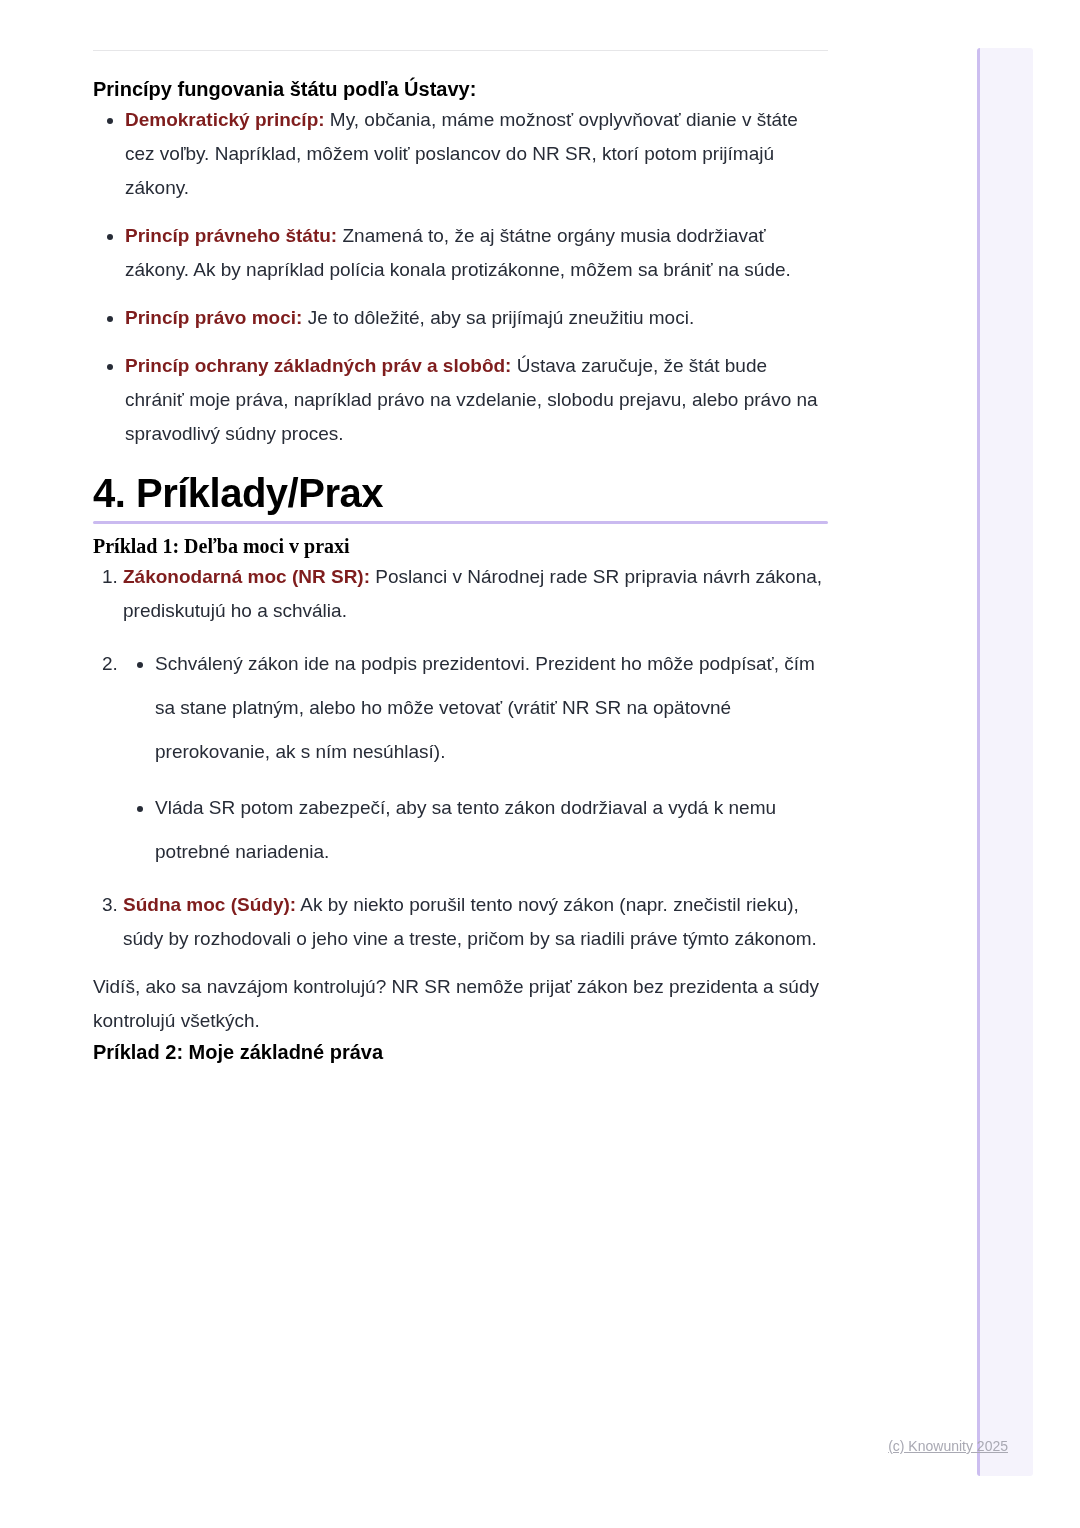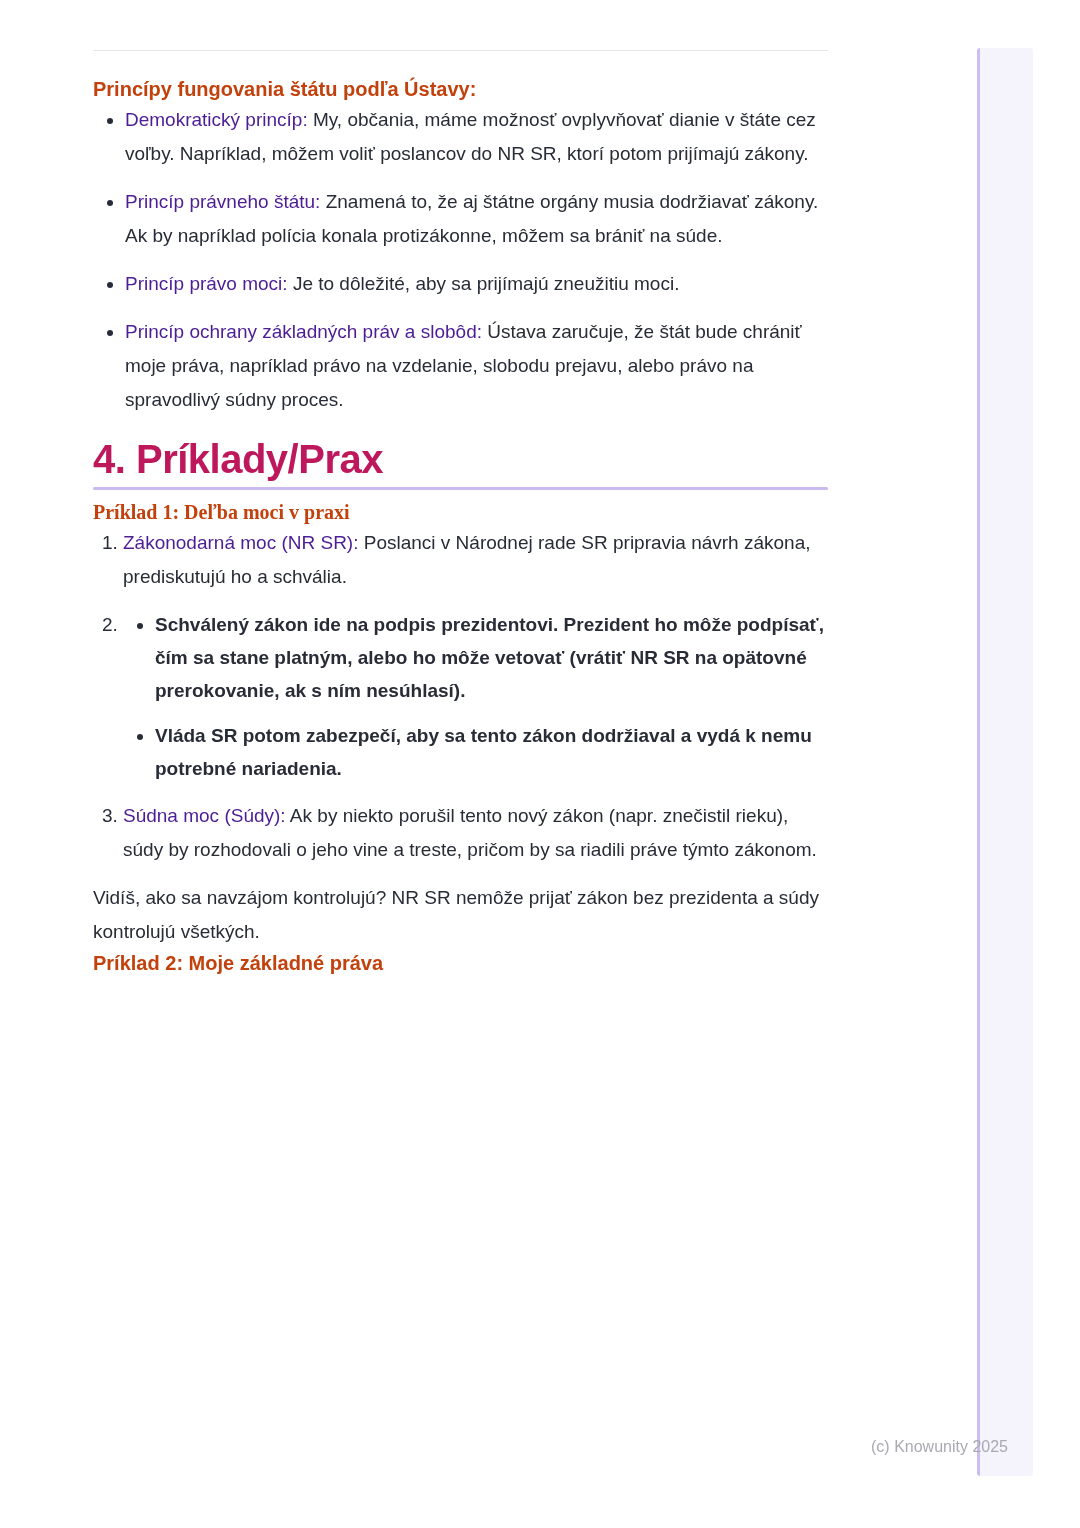--- a/index.html
+++ b/index.html
@@ -28,62 +28,63 @@
     position: absolute;
     left: 93px; top: 50px;
     width: 735px;
     border-top: 1px solid #e6e6e8;
     padding-top: 24px;
     font-size: 19px;
   }
 
   h3.sub {
     font-size: 20px; line-height: 28px;
-    font-weight: 700; color: #c2410c;
+    font-weight: 700; color: #000000;
     margin: 0;
   }
   .h-principles { margin: 16px 0 30px; }
   .h-example1   { margin: 20px 0 28px; font-family: Liberation Serif, serif; }
   .h-example2   { margin: 44px 0 0; }
 
-  .b { font-weight: 400; color: #4c1d95; }
+  .b { font-weight: 700; color: #7f1d1d; }
 
   ul.l1 { list-style: disc; margin: 0; padding-left: 32px; }
   ul.l1 > li { margin-bottom: 14px; line-height: 34px; }
 
   ul.l2 { list-style: circle; margin: 0 0 8px; padding-left: 33px; }
   ul.l2 > li { margin: 11px 0; line-height: 34px; }
 
   h1.purple {
     font-size: 40px; line-height: 44px;
     font-weight: 700; letter-spacing: -0.5px;
-    color: #be185d;
+    color: #000000;
     margin: 20px 0 6px;
   }
   .rule {
     height: 3px; border: 0; border-radius: 2px;
     background: #cabaf0;
     margin: 0 0 8px;
   }
 
   p { line-height: 34px; }
   p.intro { margin: 28px 0 22px; }
   p.outro { margin: 0; }
 
   ol.steps { margin: 0 0 14px; padding-left: 30px; }
   ol.steps > li { margin-bottom: 14px; line-height: 34px; }
   ol.steps ul.l3 { list-style: disc; margin: 0; padding-left: 32px; }
-  ol.steps ul.l3 > li { margin: 12px 0 11px; line-height: 33px; font-weight: bold; }
+  ol.steps ul.l3 > li { margin: 12px 0 11px; line-height: 44px; }
 
   .footer {
     position: absolute;
     top: 1438px; right: 72px;
-    font-size: 16px;
+    font-size: 14px;
     color: #a9a9b3;
     z-index: 2;
+    text-decoration: underline;
   }
 </style>
 </head>
 <body>
 
 <div class="page">
 
   <div class="side-band"></div>
 
   <main class="content">

